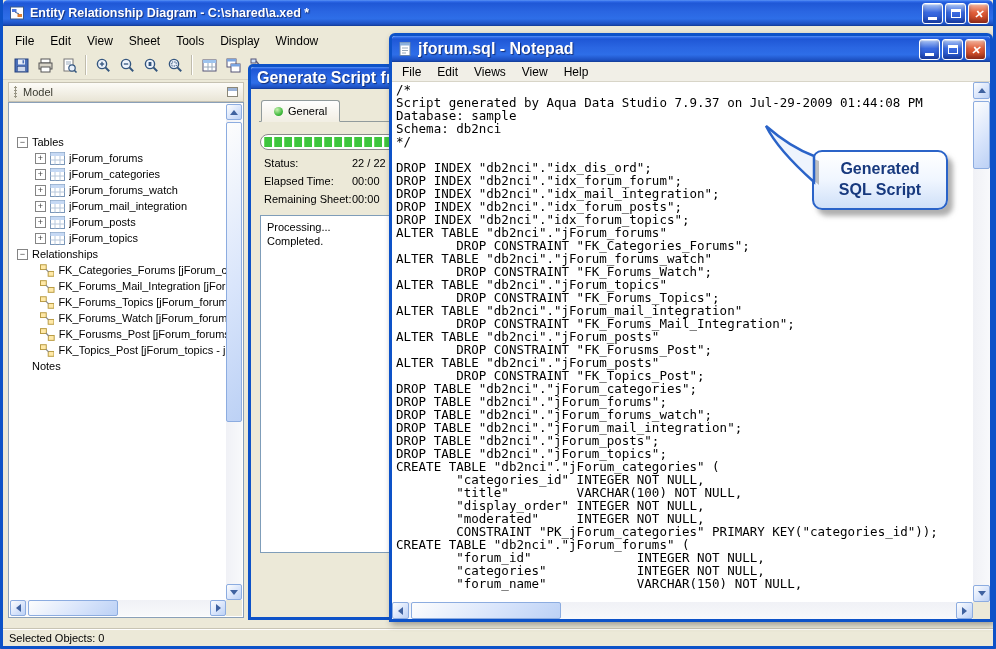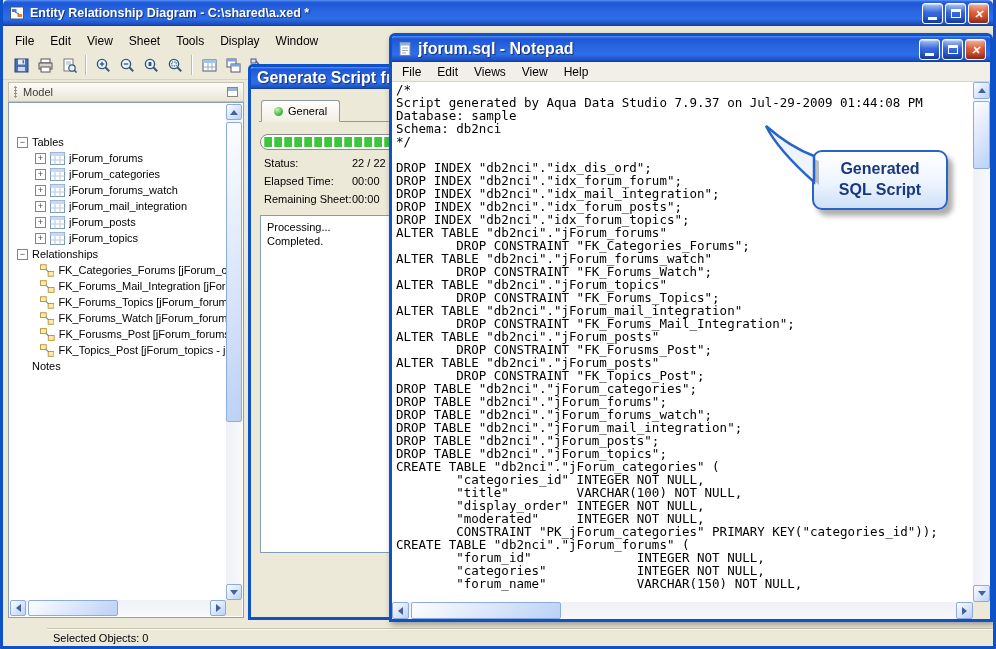--- a/index.html
+++ b/index.html
@@ -65,21 +65,21 @@
   .mp-hscroll{ position:absolute; left:1px; bottom:1px; height:16px; right:17px; }
   .mp-corner{ position:absolute; right:1px; bottom:1px; width:16px; height:16px; background:#ece9d8; }
   .sbv-up{ position:absolute; top:0; left:0; right:0; height:16px; }
   .sbv-down{ position:absolute; bottom:0; left:0; right:0; height:16px; }
   .sbv-thumb{ position:absolute; left:0; right:0; top:18px; height:300px; }
   .sbh-left{ position:absolute; left:0; top:0; bottom:0; width:16px; }
   .sbh-right{ position:absolute; right:0; top:0; bottom:0; width:16px; }
   .sbh-thumb{ position:absolute; top:0; bottom:0; left:18px; width:90px; }
 
   
-  .statusbar{ position:absolute; left:0; right:0; bottom:0; height:17px; display:flex; align-items:center; padding-left:6px; font-size:11px; color:#000; background:var(--window-bg); border-top:1px solid #fff; box-shadow:0 -1px 0 #c8c4b4;margin-left:44px; }
+  .statusbar{ position:absolute; left:0; right:0; bottom:0; height:17px; display:flex; align-items:center; padding-left:6px; font-size:11px; color:#000; background:var(--window-bg); border-top:1px solid #fff; box-shadow:0 -1px 0 #c8c4b4; }
 
   
   .dialog{ position:absolute; left:245px; top:64px; width:400px; height:556px; border:3px solid #0d52c8; border-radius:5px 5px 0 0; z-index:5; background:var(--window-bg); }
   .dlg-titlebar{ position:absolute; left:0; top:0; right:0; height:22px; display:flex; align-items:center; gap:5px; padding:0 6px; border-radius:3px 3px 0 0; }
   .dlg-body{ position:absolute; left:0; top:22px; right:0; bottom:0; background:var(--window-bg); }
   .tab-strip{ position:absolute; left:8px; right:8px; top:10px; height:23px; border-bottom:1px solid #919b9c; }
   .tab{ position:absolute; left:2px; bottom:-1px; height:22px; display:flex; align-items:center; gap:5px; padding:0 12px; background:linear-gradient(180deg,#fefefe,#f2efe4); border:1px solid #919b9c; border-bottom:1px solid #f2efe4; border-radius:3px 3px 0 0; font-size:11px; }
   .dot{ width:9px; height:9px; border-radius:50%; background:radial-gradient(circle at 35% 30%,#c9f2b2,#3db83a 65%,#1f8a20); }
   .progress{ position:absolute; left:9px; right:12px; top:45px; height:16px; border:1px solid #8a8a8a; border-radius:9px; background:#fff; padding:2px 3px; }
   .progress-fill{ width:100%; height:100%; background:repeating-linear-gradient(90deg, #6ada62 0 1px, var(--progress-green,#3ec43e) 1px 8px, transparent 8px 10px); }

